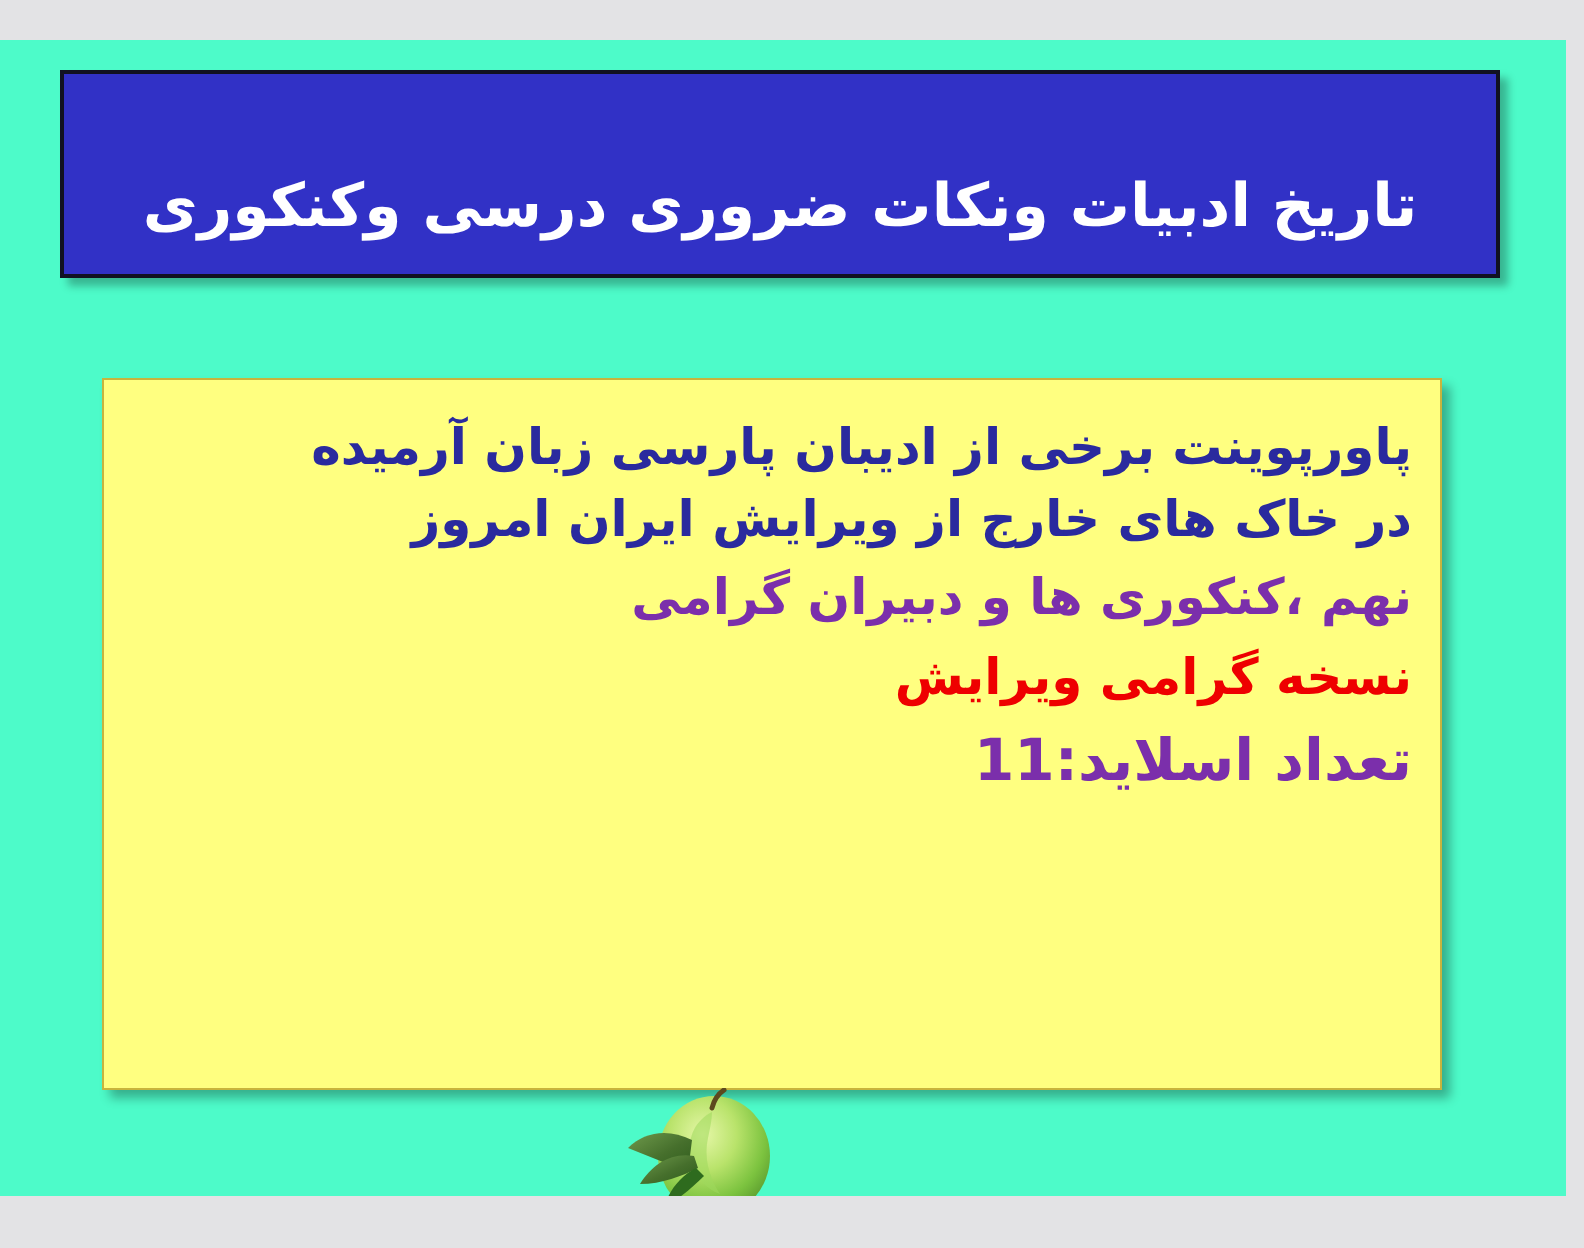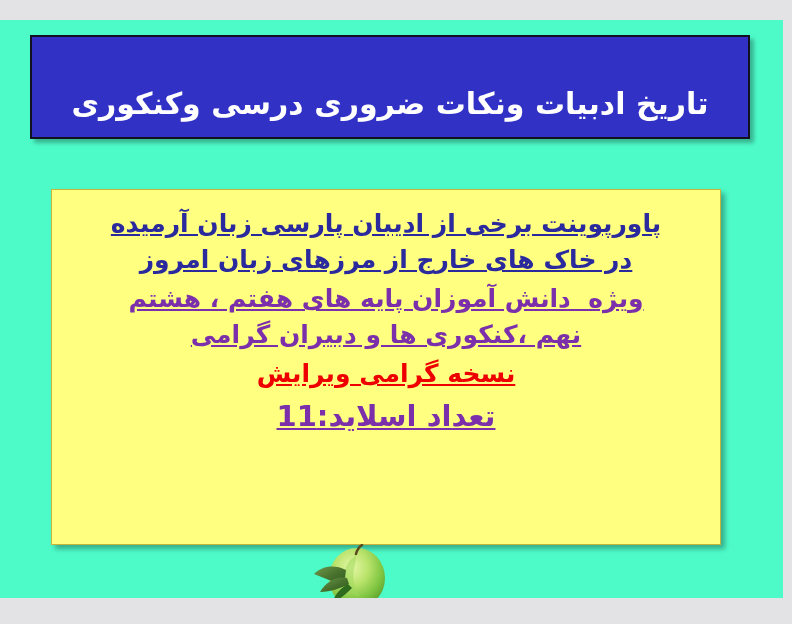--- a/index.html
+++ b/index.html
@@ -71,22 +71,21 @@
     direction: rtl;
     unicode-bidi: embed;
   }
   .body-line {
     font-weight: bold;
     font-family: "DejaVu Sans", sans-serif;
     line-height: 1.42;
     white-space: pre-wrap;
     direction: rtl;
     unicode-bidi: embed;
-    text-align: center;
-    text-decoration: underline;
+    text-align: right;
   }
   .ln-navy   { color: #2a2a9e; font-size: 25px; }
   .ln-purple { color: #7b2fab; font-size: 25px; }
   .ln-red    { color: #ee0000; font-size: 25px; }
   .ln-count  { color: #7b2fab; font-size: 29px; }
 
   .spacer-sm { height: 4px; }
 
   
   #apple-wrap {
@@ -104,25 +103,24 @@
 <div id="slide">
 
   <div id="title-box">
     <div id="title-text">تاریخ ادبیات ونکات ضروری درسی وکنکوری</div>
   </div>
 
   <div id="content-box">
 
     <div class="body-line ln-navy">پاورپوینت برخی از ادیبان پارسی زبان آرمیده</div>
 
-    <div class="body-line ln-navy">در خاک های خارج از مرزهای زبان امروز</div>
+    <div class="body-line ln-navy">در خاک های خارج از ویرایش ایران امروز</div>
 
     <div class="spacer-sm"></div>
 
-    <div class="body-line ln-purple">ویژه  دانش آموزان پایه های هفتم ، هشتم</div>
 
     <div class="body-line ln-purple">نهم ،کنکوری ها و دبیران گرامی</div>
 
     <div class="spacer-sm"></div>
 
     <div class="body-line ln-red">نسخه گرامی ویرایش</div>
 
     <div class="spacer-sm"></div>
 
     <div class="body-line ln-count">تعداد اسلاید:11</div>

